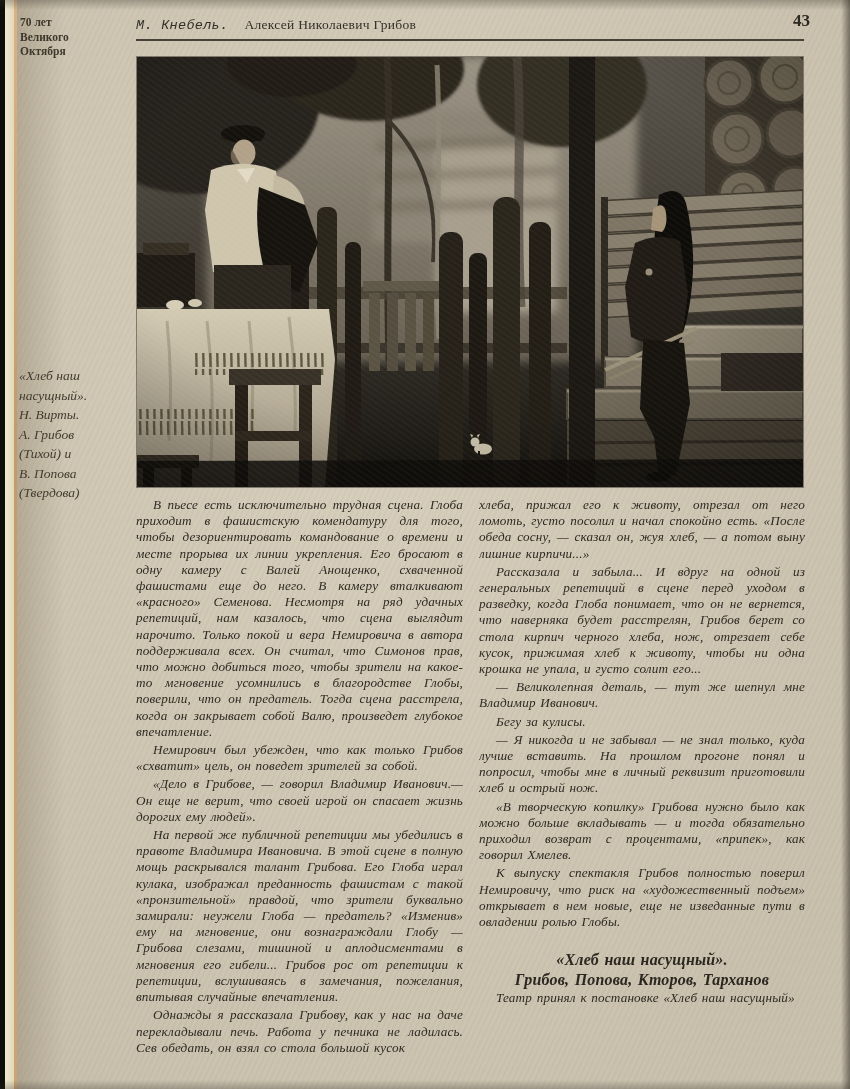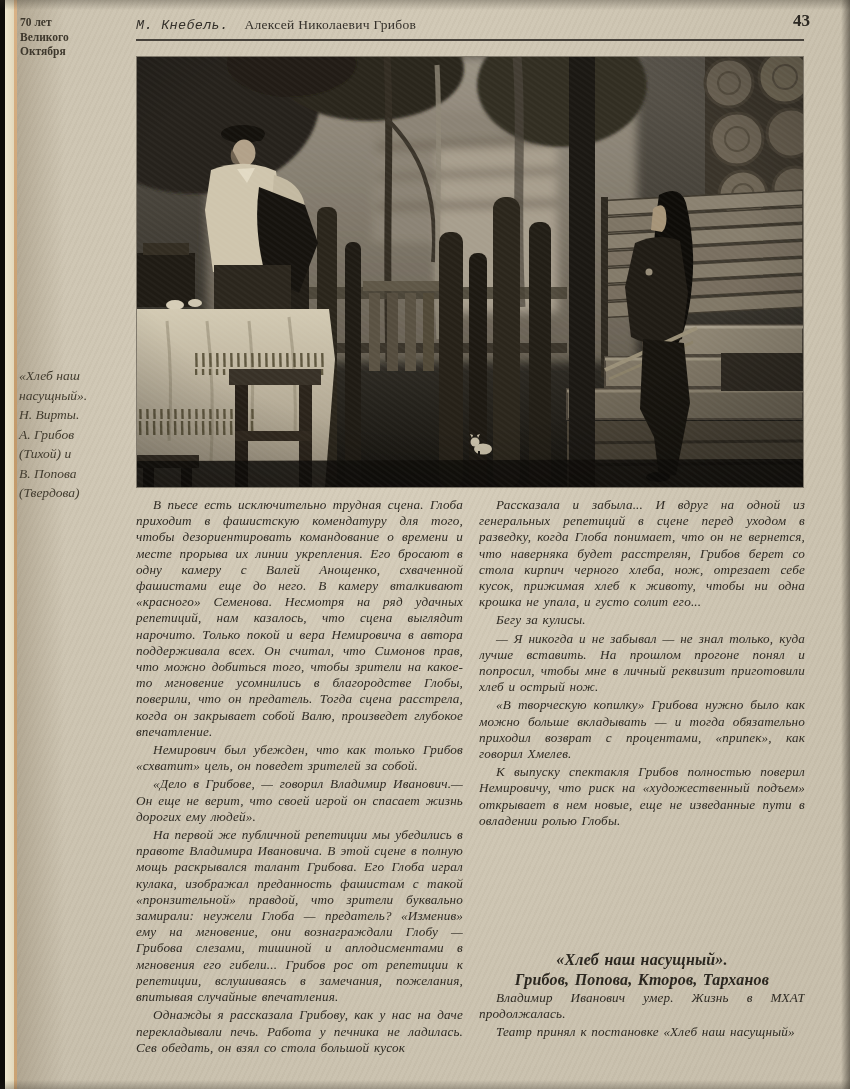--- a/index.html
+++ b/index.html
@@ -273,29 +273,30 @@
 
   <div class="col col-left">
     <p>В пьесе есть исключительно трудная сцена. Глоба приходит в фашистскую комендатуру для того, чтобы дезориентировать командование о времени и месте прорыва их линии укрепления. Его бросают в одну камеру с Валей Анощенко, схваченной фашистами еще до него. В камеру вталкивают «красного» Семенова. Несмотря на ряд удачных репетиций, нам казалось, что сцена выглядит нарочито. Только покой и вера Немировича в автора поддерживала всех. Он считал, что Симонов прав, что можно добиться того, чтобы зрители на какое-то мгновение усомнились в благородстве Глобы, поверили, что он предатель. Тогда сцена расстрела, когда он закрывает собой Валю, произведет глубокое впечатление.</p>
     <p>Немирович был убежден, что как только Грибов «схватит» цель, он поведет зрителей за собой.</p>
     <p>«Дело в Грибове, — говорил Владимир Иванович.— Он еще не верит, что своей игрой он спасает жизнь дорогих ему людей».</p>
     <p>На первой же публичной репетиции мы убедились в правоте Владимира Ивановича. В этой сцене в полную мощь раскрывался талант Грибова. Его Глоба играл кулака, изображал преданность фашистам с такой «пронзительной» правдой, что зрители буквально замирали: неужели Глоба — предатель? «Изменив» ему на мгновение, они вознаграждали Глобу — Грибова слезами, тишиной и аплодисментами в мгновения его гибели... Грибов рос от репетиции к репетиции, вслушиваясь в замечания, пожелания, впитывая случайные впечатления.</p>
     <p>Однажды я рассказала Грибову, как у нас на даче перекладывали печь. Работа у печника не ладилась. Сев обедать, он взял со стола большой кусок</p>
   </div>
 
   <div class="col col-right-top">
+    <p class="no-indent">хлеба, прижал его к животу, отрезал от него ломоть, густо посолил и начал спокойно есть. «После обеда сосну, — сказал он, жуя хлеб, — а потом выну лишние кирпичи...»</p>
     <p>Рассказала и забыла... И вдруг на одной из генеральных репетиций в сцене перед уходом в разведку, когда Глоба понимает, что он не вернется, что наверняка будет расстрелян, Грибов берет со стола кирпич черного хлеба, нож, отрезает себе кусок, прижимая хлеб к животу, чтобы ни одна крошка не упала, и густо солит его...</p>
+    <p>— Великолепная деталь, — тут же шепнул мне Владимир Иванович.</p>
     <p>Бегу за кулисы.</p>
     <p>— Я никогда и не забывал — не знал только, куда лучше вставить. На прошлом прогоне понял и попросил, чтобы мне в личный реквизит приготовили хлеб и острый нож.</p>
     <p>«В творческую копилку» Грибова нужно было как можно больше вкладывать — и тогда обязательно приходил возврат с процентами, «припек», как говорил Хмелев.</p>
     <p>К выпуску спектакля Грибов полностью поверил Немировичу, что риск на «художественный подъем» открывает в нем новые, еще не изведанные пути в овладении ролью Глобы.</p>
   </div>
 
   <div class="col col-right-bottom">
     <h2 class="section-heading">
       <span style="display:block">«Хлеб наш насущный».</span>
       <span style="display:block">Грибов, Попова, Кторов, Тарханов</span>
     </h2>
-    <p class="closing">Владимир Иванович умер. Жизнь в МХАТ продолжалась.</p>
     <p>Театр принял к постановке «Хлеб наш насущный»</p>
   </div>
 
 </div>
 
 </body></html>

